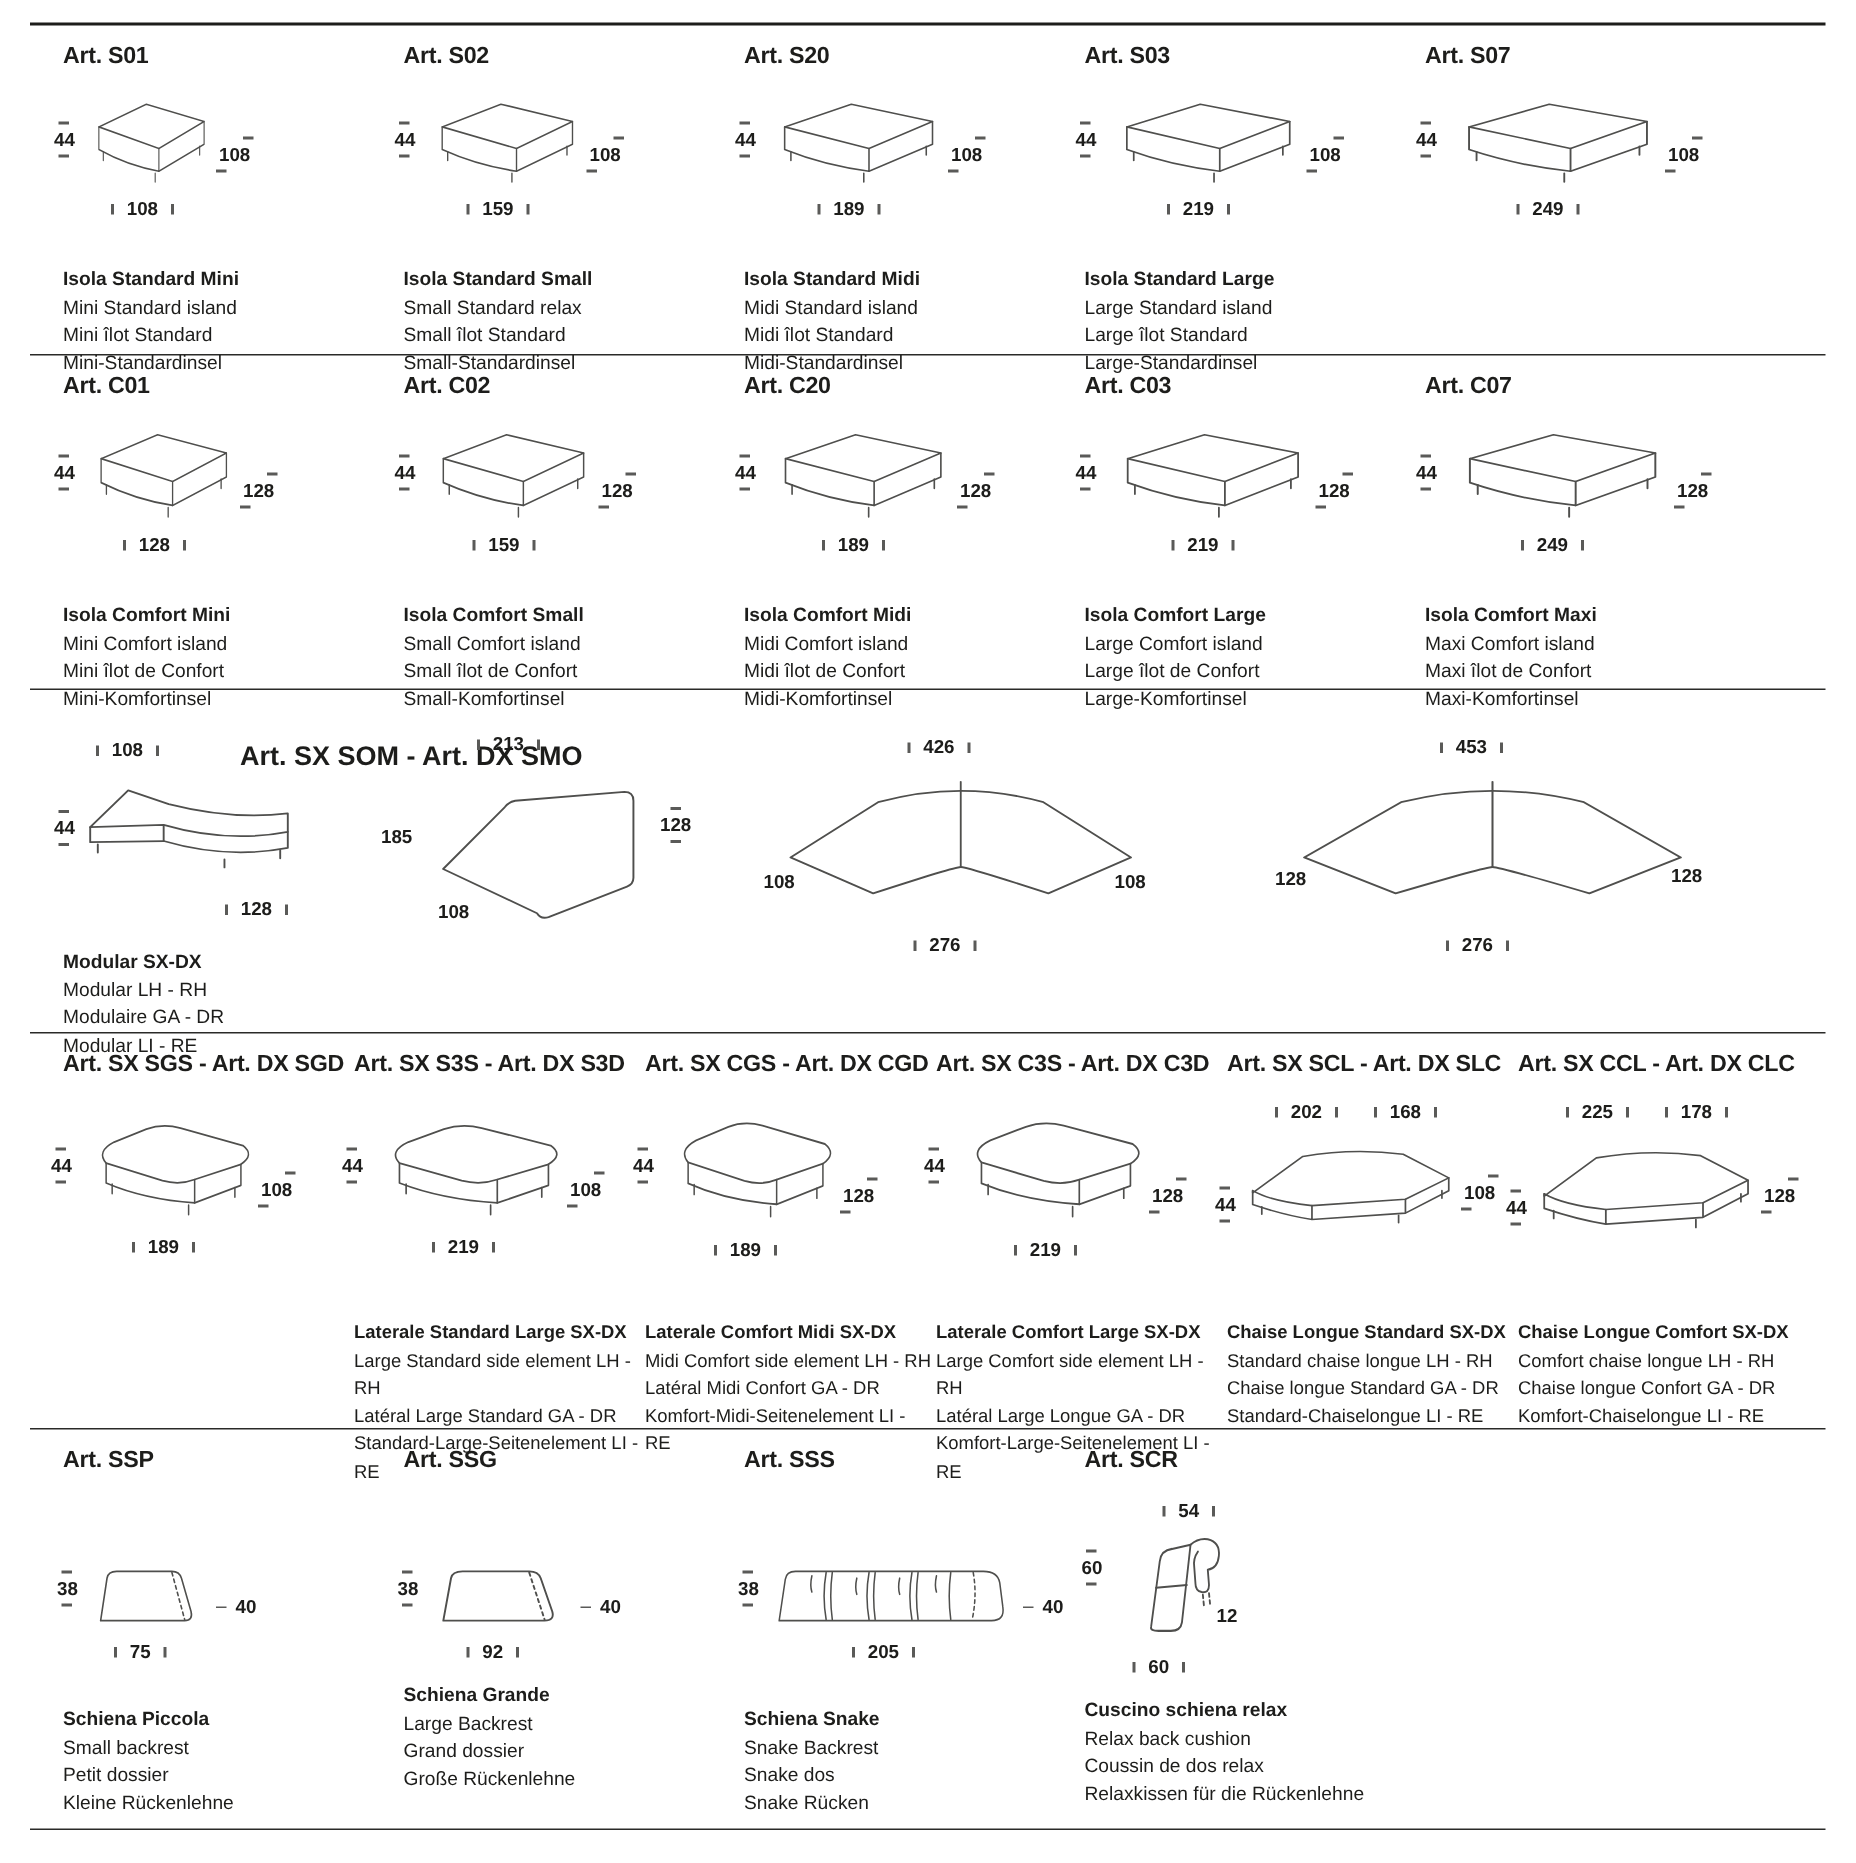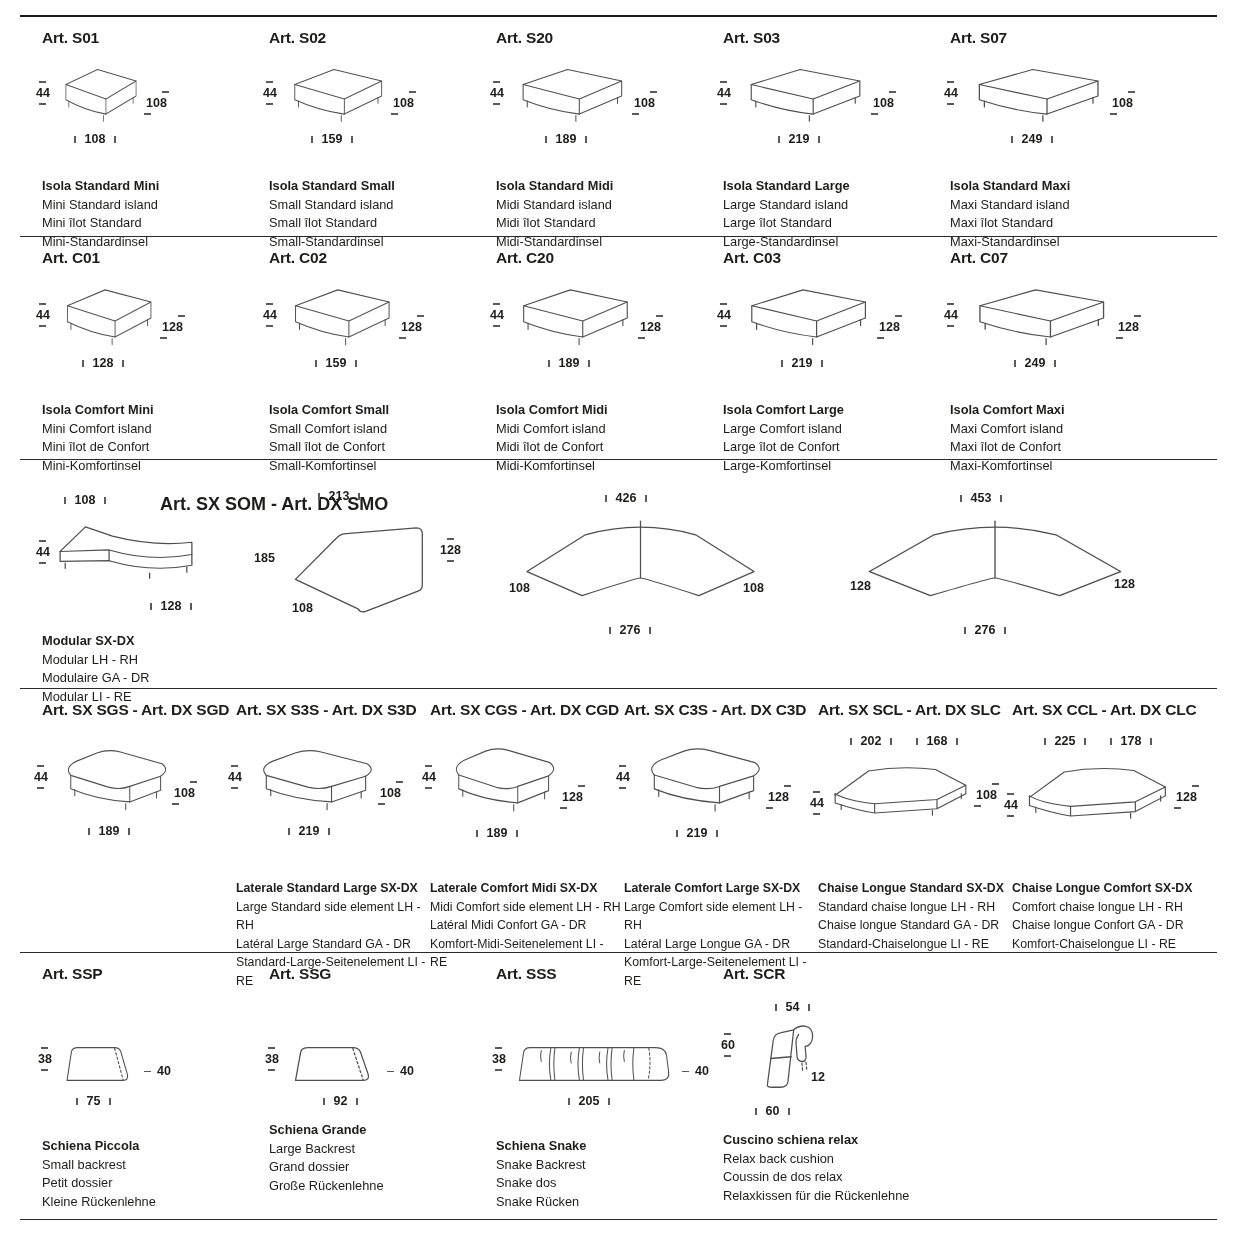--- a/index.html
+++ b/index.html
@@ -92,21 +92,21 @@
             <i class="tkv"></i>
           </span>
         <span class="dim dvr" style="left:124px;top:30px">
             <i class="tkh"></i>
             <b>108</b>
             <i class="tkh"></i>
           </span>
       </div>
       <div class="names">
         <div class="it">Isola Standard Small</div>
-        <div>Small Standard island</div>
+        <div>Small Standard relax</div>
         <div>Small îlot Standard</div>
         <div>Small-Standardinsel</div>
       </div>
     </div>
 
     <div class="cell">
       <div class="art">Art. S20</div>
       <div class="draw" style="height:88px">
         <svg class="la" style="left:16px;top:2px" width="118" height="72" viewBox="0 0 170 100" preserveAspectRatio="none">
             <path d="M16,30 L80,9 L158,25 L97,50 Z"></path>
@@ -188,26 +188,20 @@
         <span class="dim db" style="left:61px;top:72px">
             <i class="tkv"></i>
             <b>249</b>
             <i class="tkv"></i>
           </span>
         <span class="dim dvr" style="left:162px;top:30px">
             <i class="tkh"></i>
             <b>108</b>
             <i class="tkh"></i>
           </span>
-      </div>
-      <div class="names">
-        <div class="it">Isola Standard Maxi</div>
-        <div>Maxi Standard island</div>
-        <div>Maxi îlot Standard</div>
-        <div>Maxi-Standardinsel</div>
       </div>
     </div>
 
   </div>
 </div>
 <div class="rule"></div>
 
 <div class="sec" style="height:222px">
   <div class="grid">
 
@@ -721,21 +715,21 @@
           </svg>
         <span class="dim dv" style="left:-4px;top:34px">
             <i class="tkh"></i>
             <b>38</b>
             <i class="tkh"></i>
           </span>
         <span class="dim dr" style="left:118px;top:52px">
             <i class="tkh"></i>
             <b>40</b>
           </span>
-        <span class="dim db" style="left:54px;top:82px">
+        <span class="dim db" style="left:42px;top:82px">
             <i class="tkv"></i>
             <b>92</b>
             <i class="tkv"></i>
           </span>
       </div>
       <div class="names" style="margin-top:0">
         <div class="it">Schiena Grande</div>
         <div>Large Backrest</div>
         <div>Grand dossier</div>
         <div>Große Rückenlehne</div>

